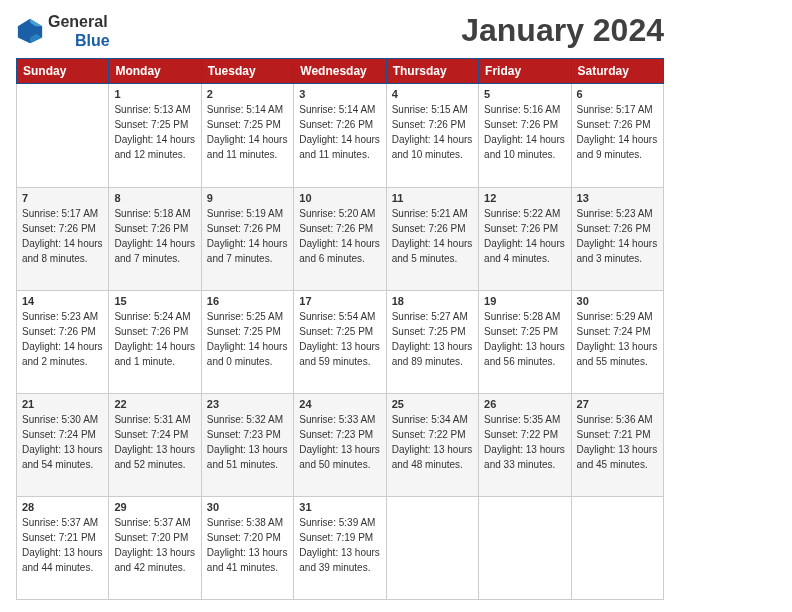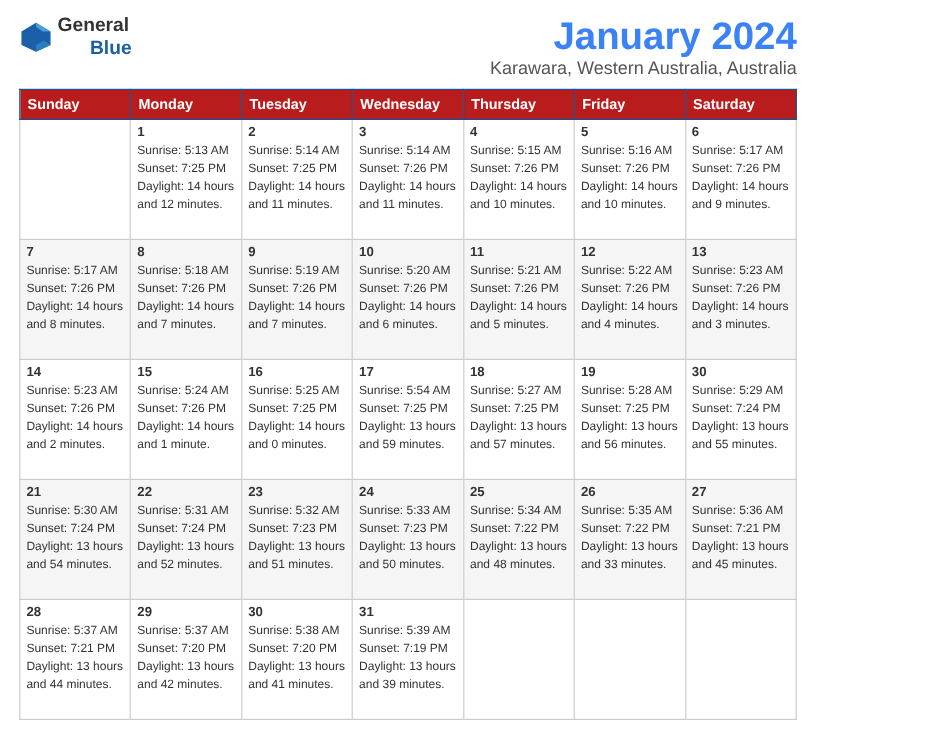--- a/index.html
+++ b/index.html
@@ -31,21 +31,21 @@
     .logo-icon {
       width: 28px;
       height: 28px;
     }
     .title-block {
       text-align: right;
     }
     .main-title {
       font-size: 32px;
       font-weight: bold;
-      color: #3b82f6;
+      color: #404040;
     }
     .subtitle {
       font-size: 15px;
       color: #555;
     }
     .calendar {
       flex: 1;
       border: 1px solid #ccc;
       border-collapse: collapse;
       width: 100%;
@@ -96,21 +96,20 @@
         <polygon points="15,2 28,10 21,10 15,6" fill="#4a9fd4"></polygon>
         <polygon points="15,28 28,22 22,18 15,22" fill="#2a7fc0"></polygon>
       </svg>
       <div>
         <div style="font-size:16px;font-weight:bold;color:#333;line-height:1.2;">General</div>
         <div style="font-size:16px;font-weight:bold;color:#1a5fa8;line-height:1.2;margin-left:27px;">Blue</div>
       </div>
     </div>
     <div class="title-block">
       <div class="main-title">January 2024</div>
-      <div class="subtitle">Karawara, Western Australia, Australia</div>
     </div>
   </div>
 
   <table class="calendar">
     <thead>
       <tr>
       <th>Sunday</th>
           <th>Monday</th>
           <th>Tuesday</th>
           <th>Wednesday</th>
@@ -243,21 +242,21 @@
             <div class="day-info">Sunrise: 5:54 AM</div>
             <div class="day-info">Sunset: 7:25 PM</div>
             <div class="day-info">Daylight: 13 hours</div>
             <div class="day-info">and 59 minutes.</div>
           </td>
           <td>
             <span class="day-num">18</span>
             <div class="day-info">Sunrise: 5:27 AM</div>
             <div class="day-info">Sunset: 7:25 PM</div>
             <div class="day-info">Daylight: 13 hours</div>
-            <div class="day-info">and 57 minutes.</div>
+            <div class="day-info">and 89 minutes.</div>
           </td>
           <td>
             <span class="day-num">19</span>
             <div class="day-info">Sunrise: 5:28 AM</div>
             <div class="day-info">Sunset: 7:25 PM</div>
             <div class="day-info">Daylight: 13 hours</div>
             <div class="day-info">and 56 minutes.</div>
           </td>
           <td>
             <span class="day-num">30</span>

